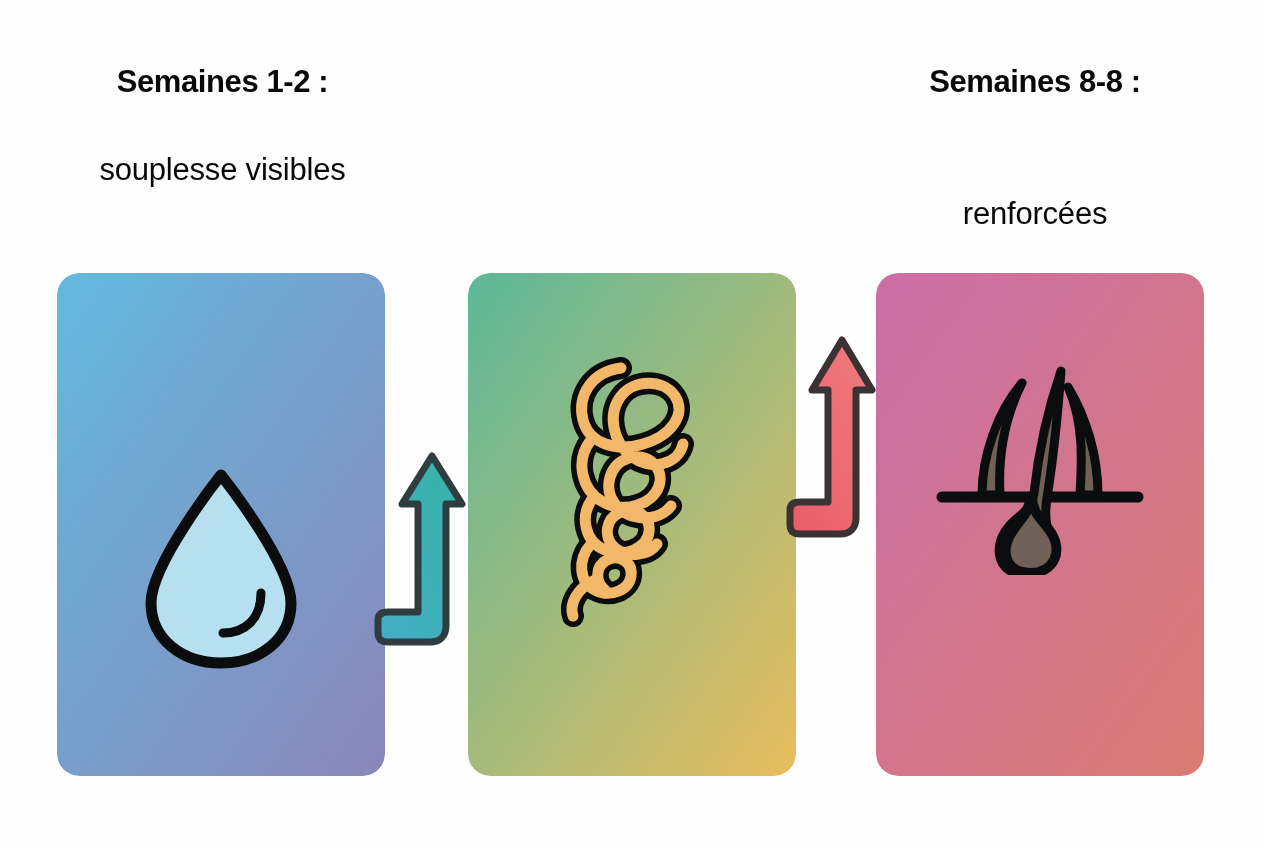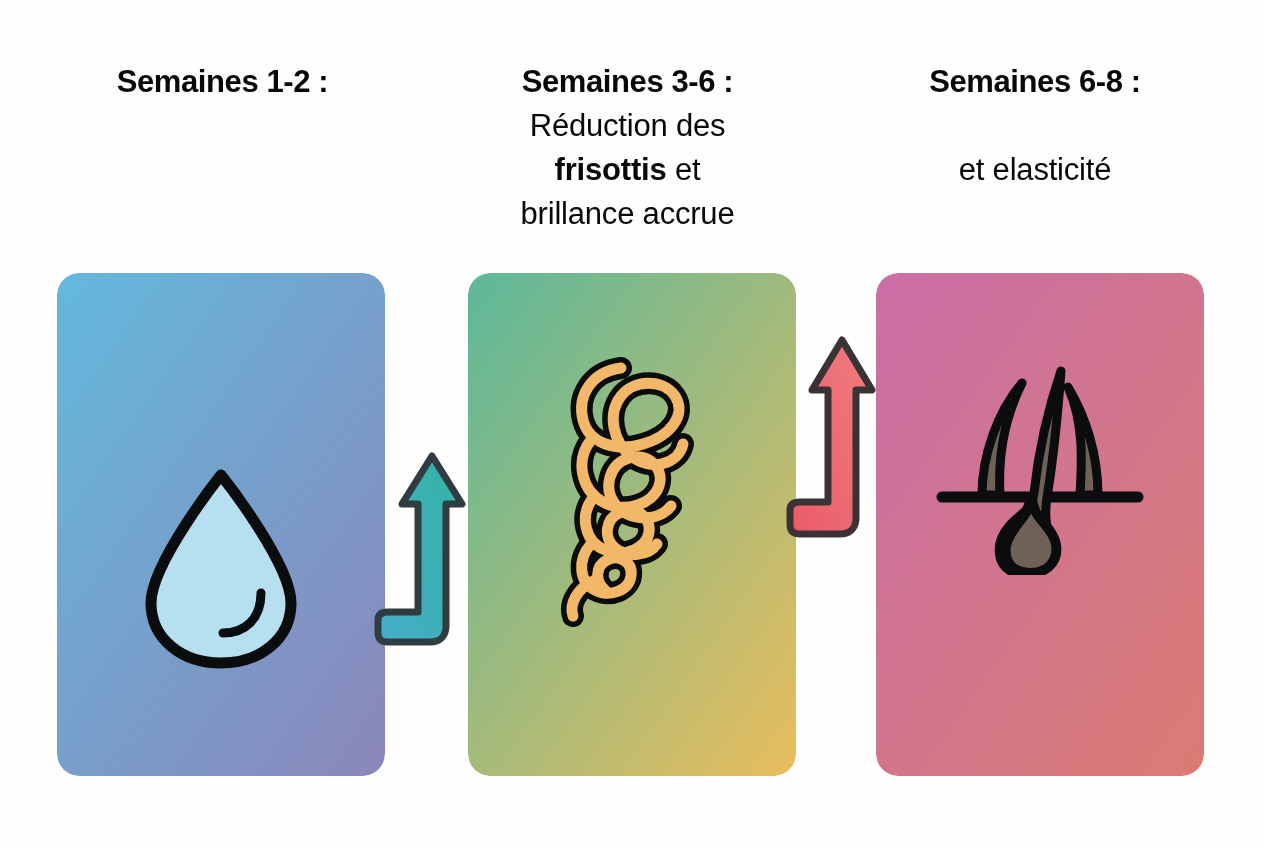--- a/index.html
+++ b/index.html
@@ -90,33 +90,29 @@
   #arrow-2 { left: 784px; top: 330px; }
 </style>
 </head>
 <body style="background: rgb(254, 254, 254);">
 
 <div id="stage" style="background: rgb(254, 254, 254);">
 
   <div class="caption" id="cap-1">
     <span class="hdr">Semaines 1-2 :</span>
     <br>
-  </div>
-
-  <div class="caption" id="cap-2">
-    <span class="hdr">Semaines 3-6 :</span>
-    <span>Réduction des</span><br>
-    <span class="em">frisottis</span><span> et</span><br>
-    <span>brillance accrue</span>
-  </div>
+    <span>souplesse visibles</span>
+  </div>
+
 
   <div class="caption" id="cap-3">
-    <span class="hdr">Semaines 6-8 :</span>
+    <span class="hdr">Semaines 8-8 :</span>
     <br>
-    <span>et elasticité</span><br>
+    <br>
+    <span>renforcées</span>
   </div>
 
   <div class="card" id="card-1">
     <div class="frame" id="frame-1" style="background: linear-gradient(125deg, rgb(99, 185, 221), rgb(139, 134, 186));"></div>
     <div class="icon-wrap" id="icon-drop">
       <svg width="176" height="206" viewBox="0 0 176 206">
         <path id="drop-body" d="M88 12 C88 12 18 100 18 140 C18 176 49 200 88 200 C127 200 158 176 158 140 C158 100 88 12 88 12 Z" fill="#b6dff0" stroke="#0b0c0e" stroke-width="11" stroke-linejoin="round"></path>
         <path id="drop-shine" d="M128 130 C128 156 112 170 90 170" fill="none" stroke="#0b0c0e" stroke-width="9" stroke-linecap="round"></path>
       </svg>
     </div>

